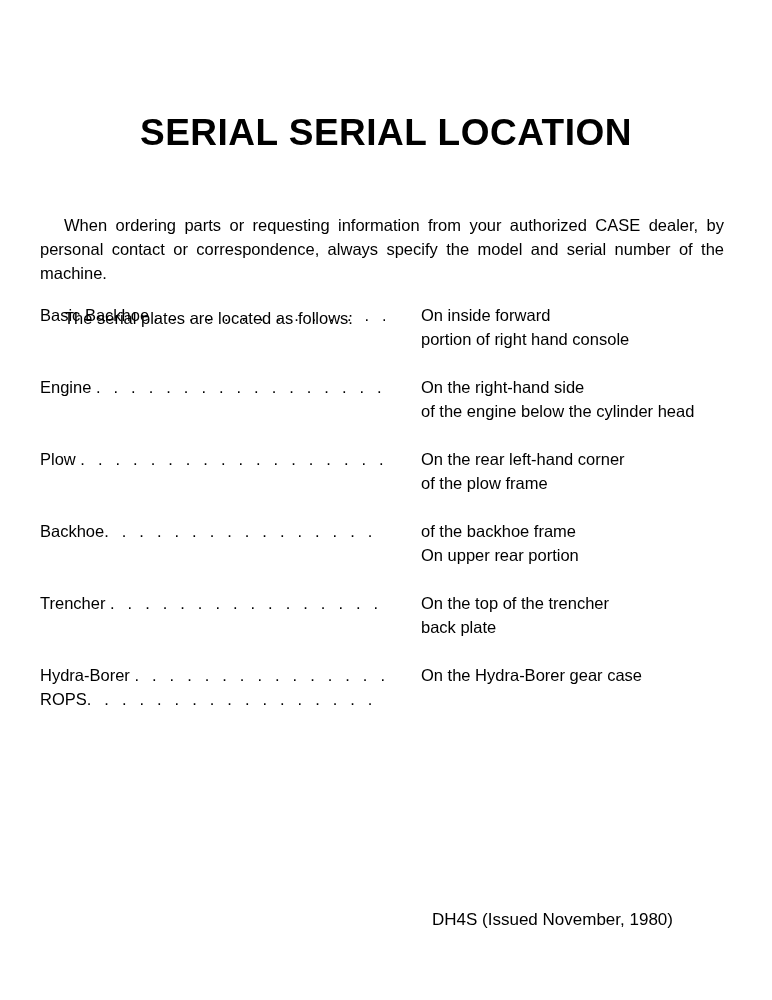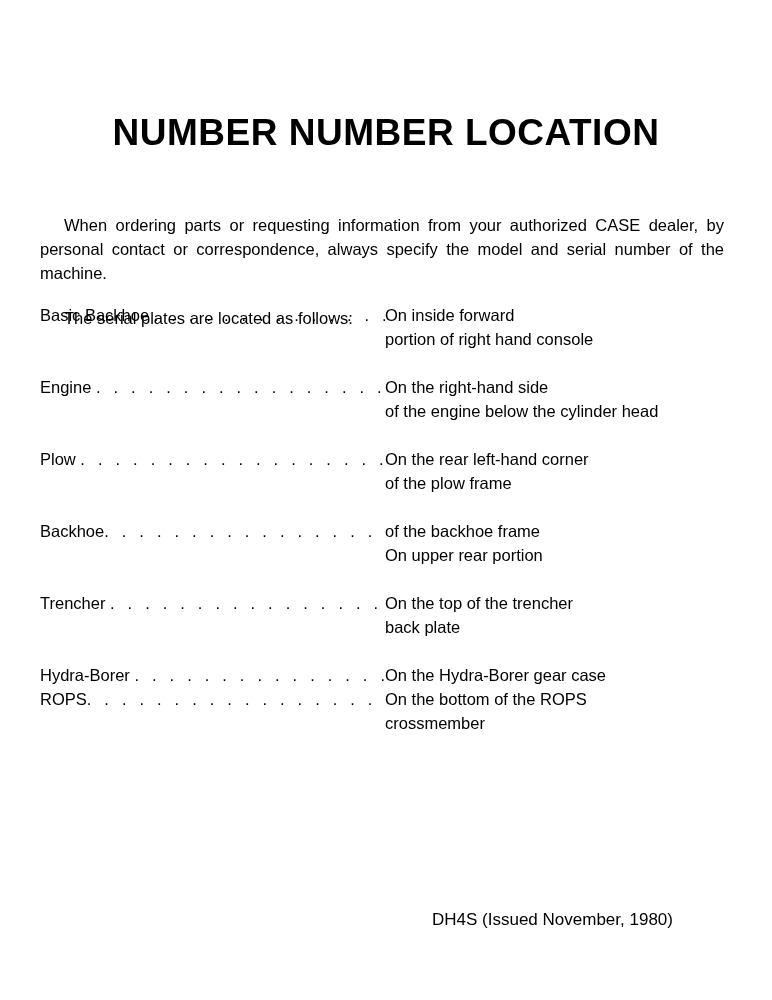--- a/index.html
+++ b/index.html
@@ -97,38 +97,39 @@
     font-size: 16.5px;
   }
   .entry-desc {
     flex: 1 1 auto;
     font-size: 16.5px;
     line-height: 24px;
   }
   .desc-line {
     display: block;
     white-space: nowrap;
+    margin-left: 36px;
   }
 
   
   .footer {
     position: absolute;
     left: 432px;
     top: 908px;
     font-size: 17px;
     line-height: 24px;
     white-space: nowrap;
   }
 </style>
 </head>
 <body>
 
 <div class="page">
 
-  <h1 class="title">NUMBER NUMBER LOCATION</h1>
+  <h1 class="title">SERIAL SERIAL LOCATION</h1>
 
   <p class="intro">When ordering parts or requesting information from your authorized CASE dealer, by personal contact or correspondence, always specify the model and serial number of the machine.</p>
 
   <p class="lead-in">The serial plates are located as follows:</p>
 
   <div class="list">
 
     <div class="entry">
       <div class="entry-label-cell">
         <span class="entry-label">Basic Backhoe </span><span class="leader">. . . . . . . . . . . . . . . .</span>
@@ -185,23 +186,19 @@
       </div>
       <div class="entry-desc">
         <span class="desc-line">On the Hydra-Borer gear case</span>
       </div>
     </div>
 
     <div class="entry tight">
       <div class="entry-label-cell">
         <span class="entry-label">ROPS</span><span class="leader">. . . . . . . . . . . . . . . . . . . . . . .</span>
       </div>
-      <div class="entry-desc">
-        <span class="desc-line">On the bottom of the ROPS</span>
-        <span class="desc-line">crossmember</span>
-      </div>
     </div>
 
   </div>
 
   <div class="footer">DH4S (Issued November, 1980)</div>
 
 </div>
 
 </body></html>

